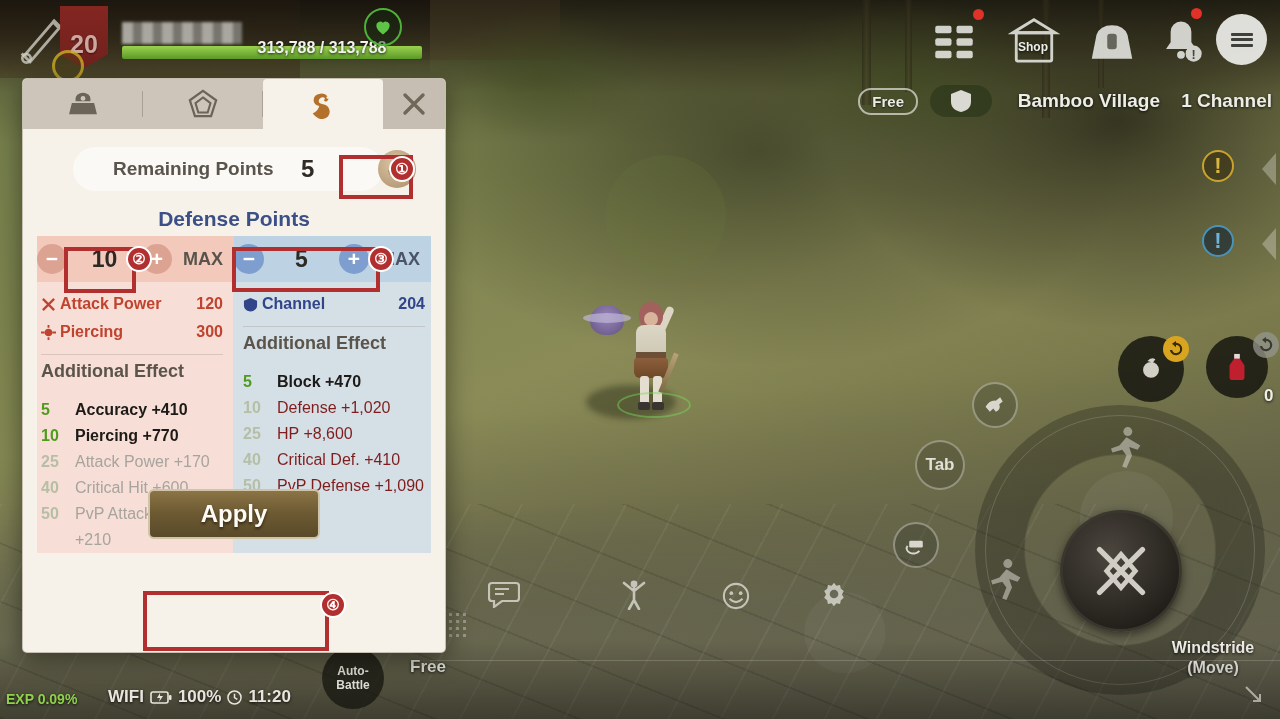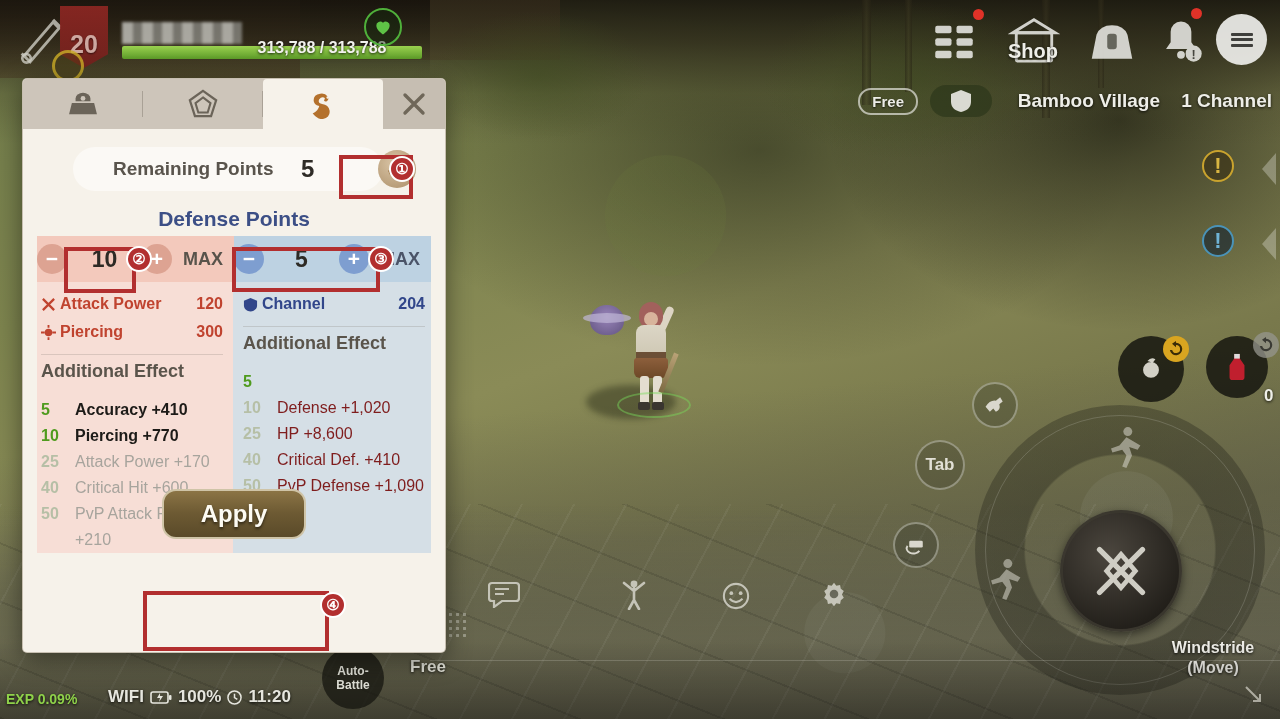--- a/index.html
+++ b/index.html
@@ -244,21 +244,21 @@
   .eff { display:flex; font-size:16px; line-height:26px; }
   .eff .lv { width:34px; flex:none; font-weight:bold; }
   .eff .txt { flex:1; font-weight:bold; }
   .eff.on .lv { color:#4f9b1e; }
   .eff.on .txt { color:#1d1b18; }
   .eff.off .lv { color:#b6bfa6; }
   .eff.off .txt { color:#a7a49d; font-weight:normal; }
   .eff.off.d .txt { color:#7f1d1d; }
 
   .apply-wrap { position:absolute; left:0; bottom:14px; width:100%; display:flex; justify-content:center; }
-  .apply-btn { width:144px; height:50px; border-radius:14px;
+  .apply-btn { width:172px; height:50px; border-radius:6px;
     background: linear-gradient(180deg, #8b7445 0%, #6d5a33 48%, #5a4a29 100%);
     border:2px solid #cfc4a7;
     display:flex; align-items:center; justify-content:center;
     font-size:24px; font-weight:bold; color:#fdfbf3;
     text-shadow:0 2px 3px rgba(0,0,0,.55); cursor:pointer; }
 
   
   .anno-box { position:absolute; border:4px solid #b22f2f; pointer-events:none; z-index:40; }
   .anno-num { position:absolute; width:26px; height:26px; border-radius:50%;
     background:#b22f2f; border:2px solid #ffffff; color:#fff;
@@ -336,21 +336,21 @@
       </svg>
     </div>
     <div class="reddot" style="right:296px; top:9px;"></div>
 
     <div class="ticon" style="right:218px; top:16px; width:56px; height:50px;">
       <svg viewBox="0 0 44 40" width="52" height="48">
         <path d="M22 2 L40 13 H4 Z" fill="none" stroke="#e8e8e4" stroke-width="2.4"></path>
         <rect x="7" y="13" width="30" height="24" rx="1.5" fill="none" stroke="#e8e8e4" stroke-width="2.4"></rect>
       </svg>
     </div>
-    <div style="position:absolute; right:220px; top:40px; width:54px; text-align:center; font-size:20px; font-weight:bold; color:#eeeee8; text-shadow:0 1px 3px rgba(0,0,0,.8);">Shop</div>
+    <div style="position:absolute; right:220px; top:40px; width:54px; text-align:center; font-size:12px; font-weight:bold; color:#eeeee8; text-shadow:0 1px 3px rgba(0,0,0,.8);">Shop</div>
 
     <div class="ticon" style="right:142px; top:18px; width:52px; height:48px;">
       <svg viewBox="0 0 42 36" width="50" height="44">
         <path d="M8 12 q3-8 13-8 t13 8 l4 20 H4 z"></path>
         <rect x="17" y="11" width="8" height="13" rx="2.4" fill="#6e6e66"></rect>
       </svg>
     </div>
 
     <div class="ticon" style="right:76px; top:17px; width:46px; height:48px;">
       <svg viewBox="0 0 38 40" width="44" height="46">
@@ -627,20 +627,21 @@
             </span>
             <span>204</span>
           </div>
 
           <div class="hr-soft"></div>
 
           <div class="addl-title">Additional Effect</div>
 
           <div class="eff on">
             <span class="lv">5</span>
+            <span class="txt">Block +470</span>
           </div>
           <div class="eff off d">
             <span class="lv">10</span>
             <span class="txt">Defense +1,020</span>
           </div>
           <div class="eff off d">
             <span class="lv">25</span>
             <span class="txt">HP +8,600</span>
           </div>
           <div class="eff off d">

